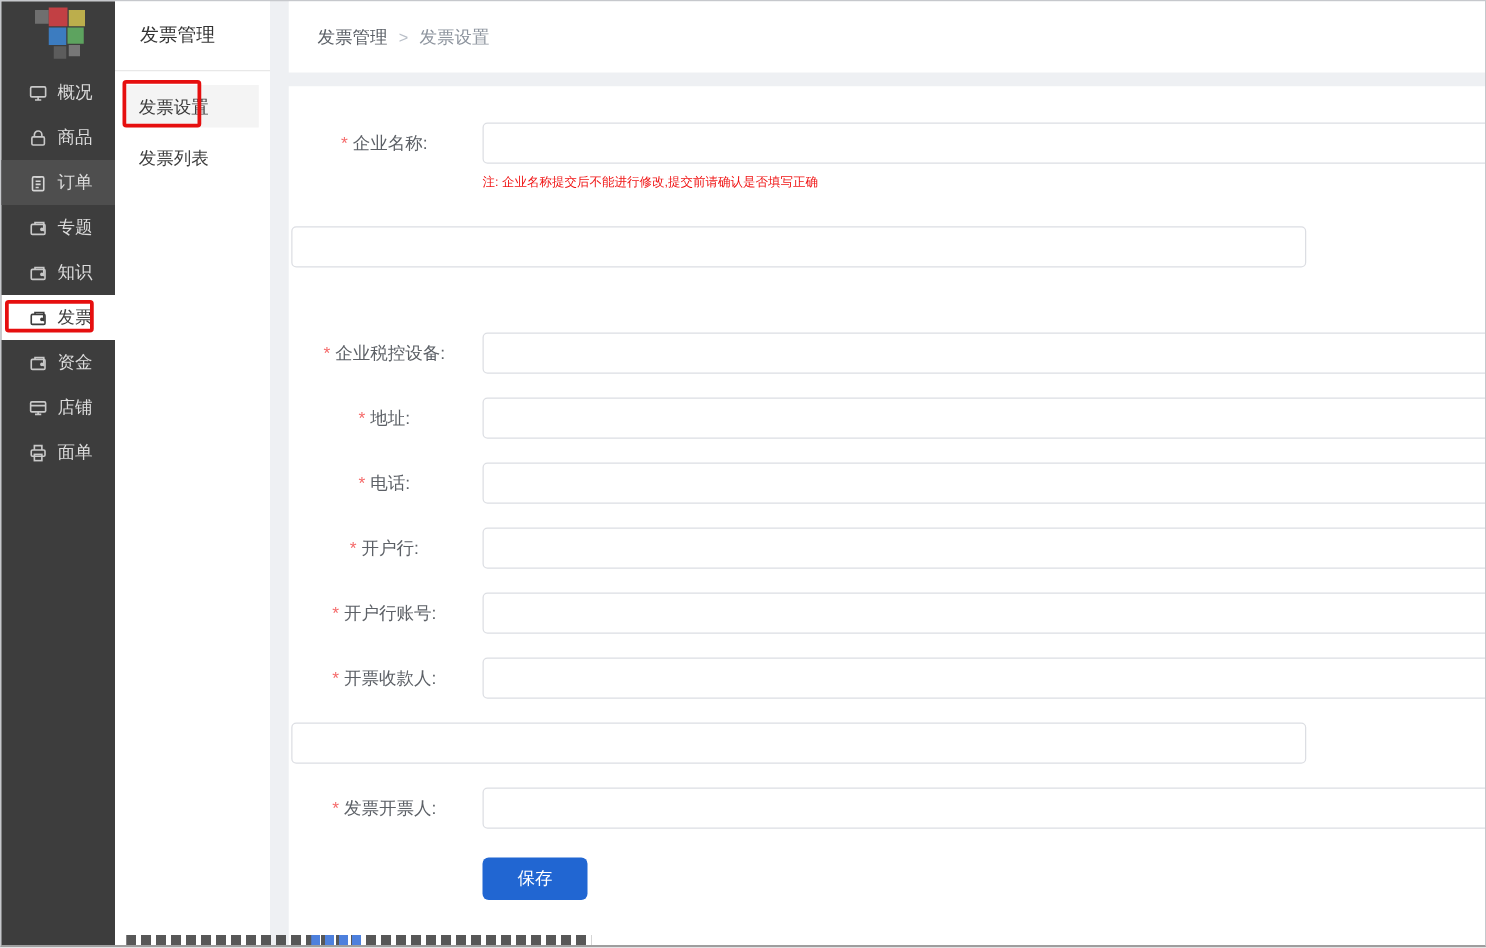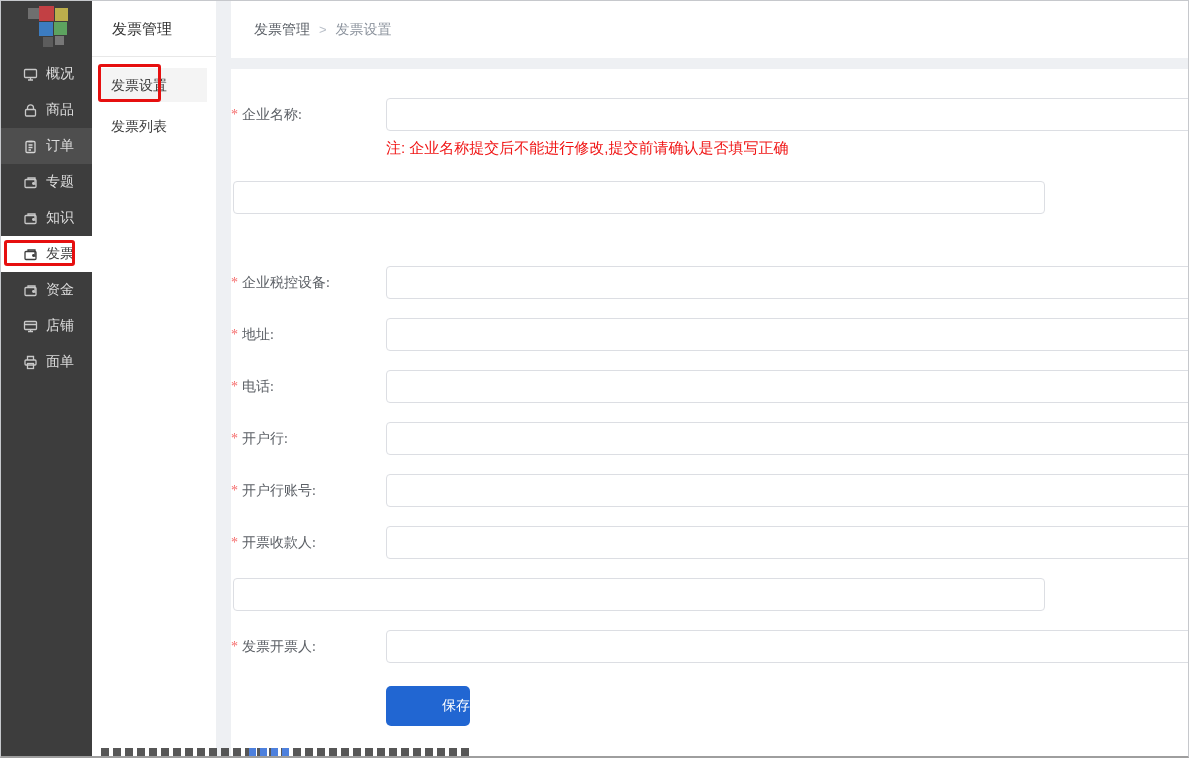--- a/index.html
+++ b/index.html
@@ -50,31 +50,31 @@
     display:flex; align-items:center; padding-left:23px; font-size:14px;
   }
   .crumb-a { color:#5a5f66; }
   .crumb-sep { color:#b9bfc8; margin:0 9px; font-size:13px; }
   .crumb-b { color:#8d949e; }
 
   
   .content-panel { position:absolute; left:230px; top:68px; right:0; bottom:0; background:#fff; overflow:hidden; }
   .form-row { position:absolute; left:0; display:flex; }
   .form-label {
-    width:153px; text-align:left; font-size:14px; color:#5c6066; line-height:33px; white-space:nowrap;font-family:Liberation Serif, serif;
+    width:153px; text-align:center; font-size:14px; color:#5c6066; line-height:33px; white-space:nowrap;
   }
   .req { color:#f56c6c; margin-right:4px; font-size:14px; }
   .form-input {
     margin-left:2px; width:812px; height:33px; border:1px solid #dcdee3; border-radius:4px;
     background:#fff; font-size:14px; padding:0 10px; color:#333; outline:none;
   }
-  .form-note { position:absolute; left:155px; font-size:15px; color:#f01414; white-space:nowrap; }
+  .form-note { position:absolute; left:155px; font-size:10px; color:#f01414; white-space:nowrap; }
   .save-btn {
-    position:absolute; left:155px; top:617px; width:84px; height:40px; border:none; border-radius:5px;
-    background:#2166d2; color:#fff; font-size:14px; cursor:pointer; font-family:inherit;text-align:right;
+    position:absolute; left:155px; top:617px; width:84px; height:34px; border:none; border-radius:5px;
+    background:#2166d2; color:#fff; font-size:14px; cursor:pointer; font-family:inherit;
   }
 
   
   .clipped-strip {
     position:absolute; left:100px; top:747px; width:372px; height:10px;
     background:repeating-linear-gradient(90deg,#3a3a3a 0 8px,transparent 8px 12px);
     opacity:.85;
   }
   .clipped-strip .blue-bit { position:absolute; left:148px; top:0; width:42px; height:10px;
     background:repeating-linear-gradient(90deg,#2f6bd8 0 7px,transparent 7px 11px); }

